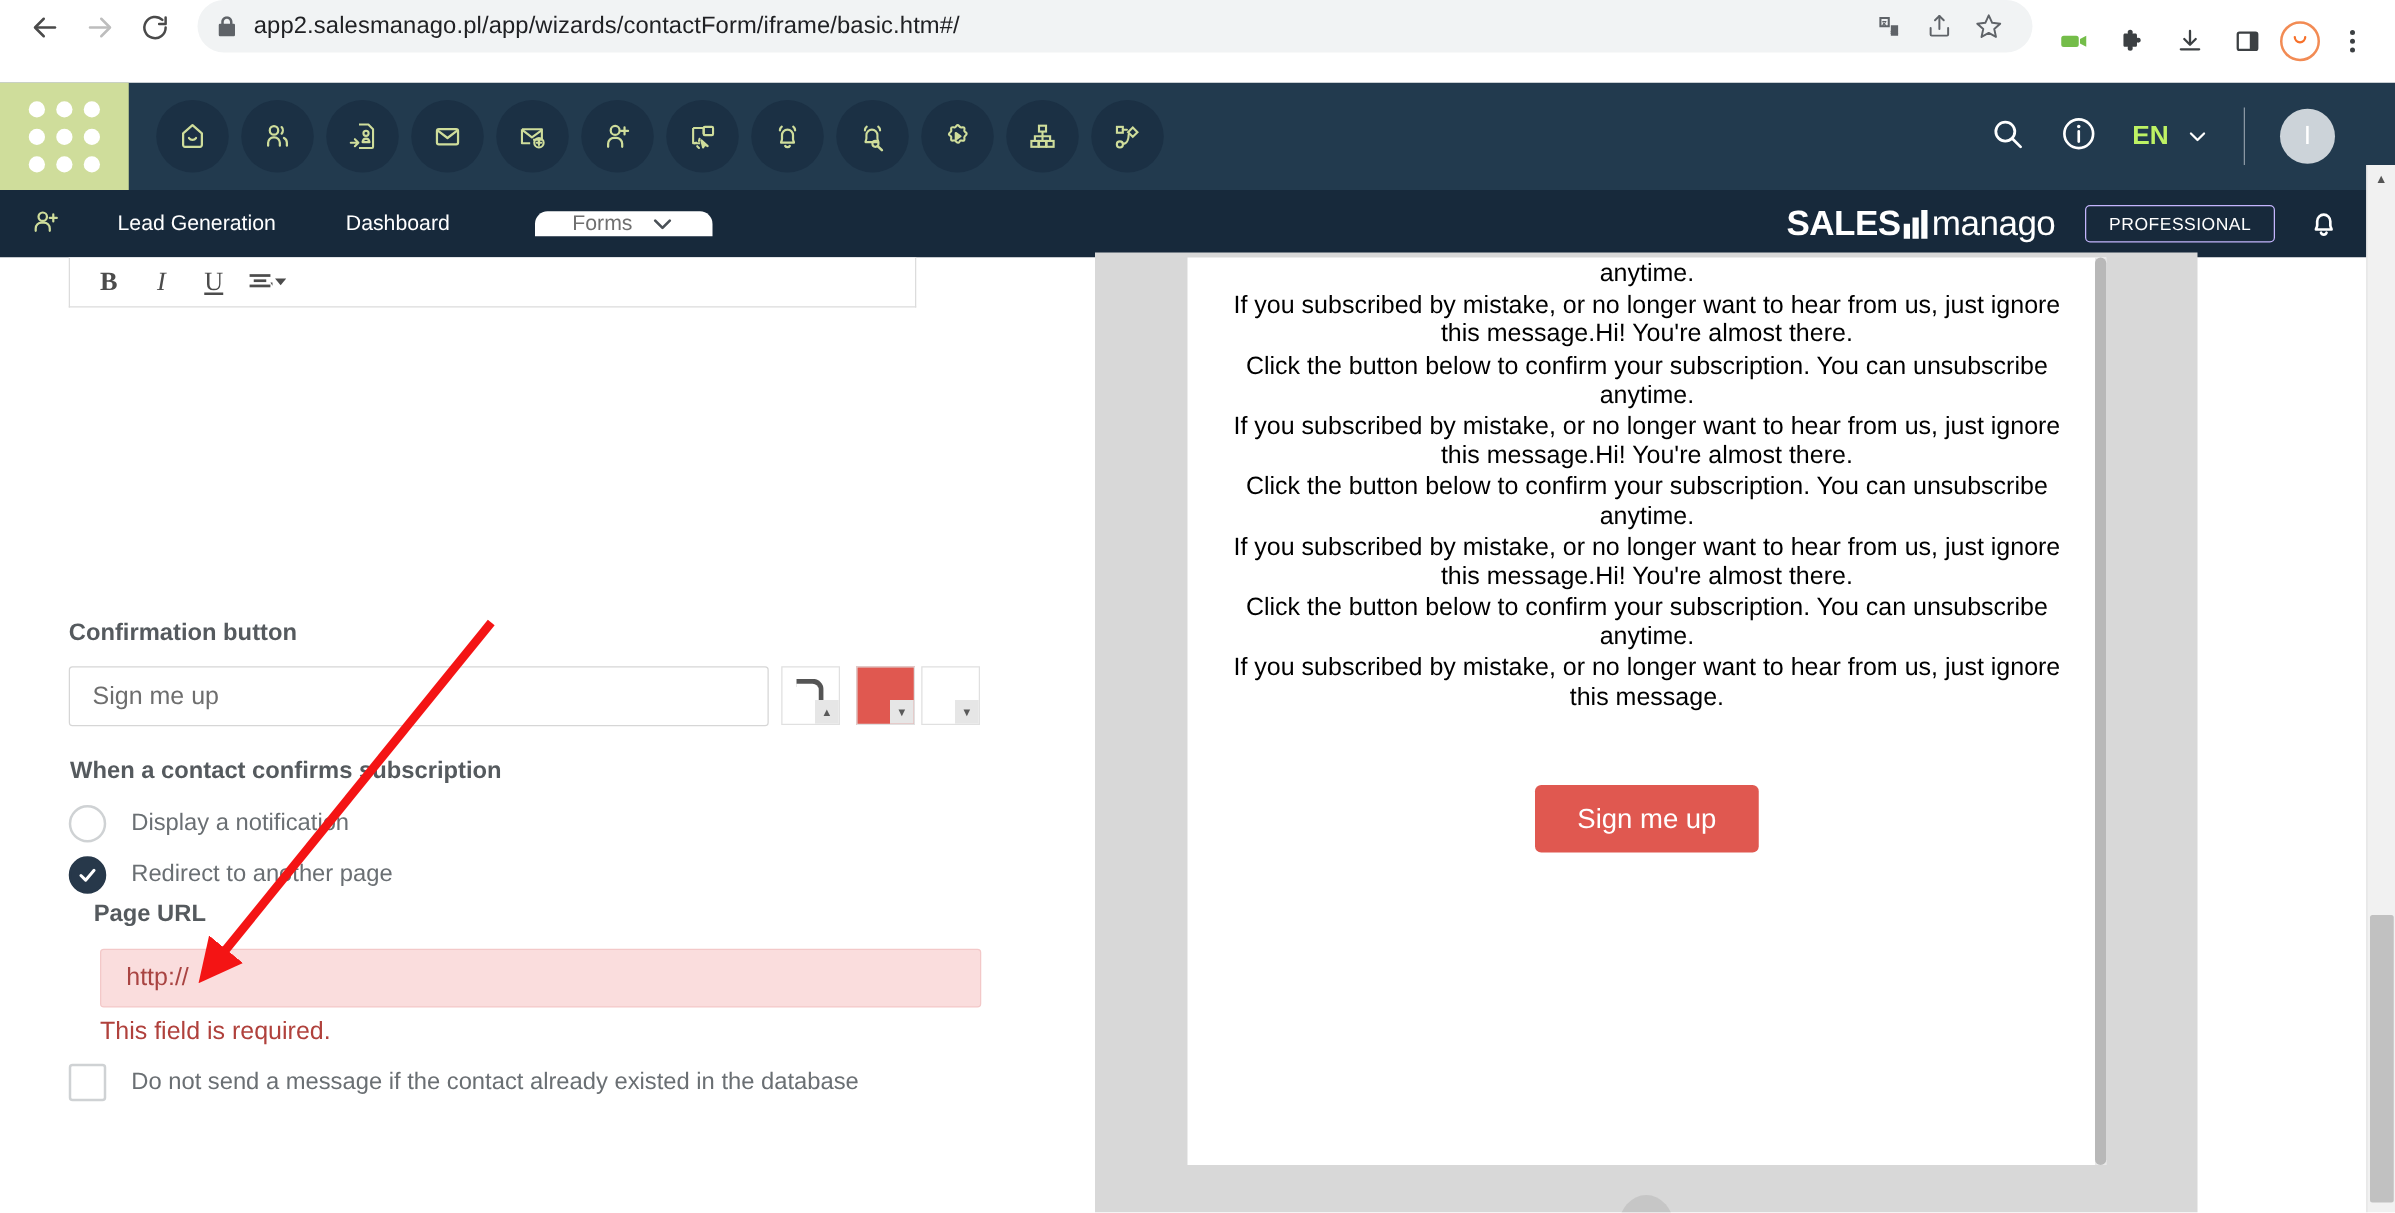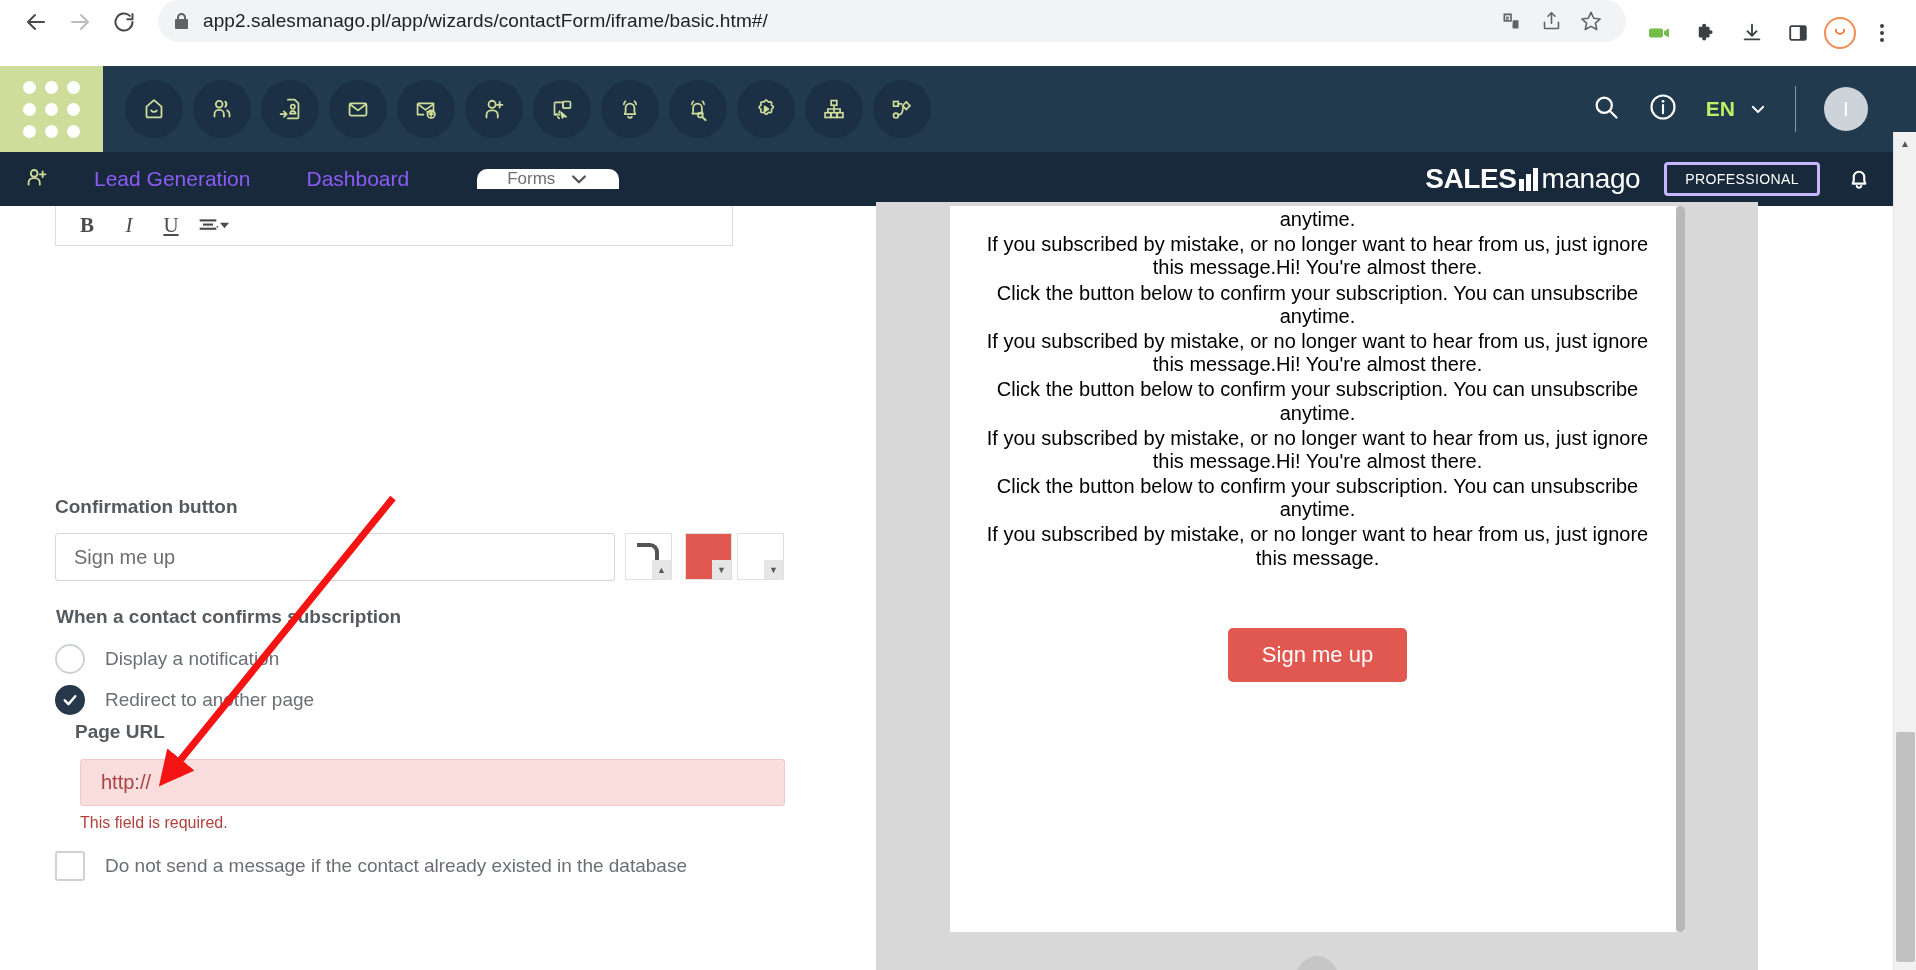--- a/index.html
+++ b/index.html
@@ -98,39 +98,39 @@
   }
 
   
   #sub-bar {
     height: 54px; background: #17293b;
     display: flex; align-items: stretch; position: relative;
   }
   #sub-left { display: flex; align-items: center; padding-left: 22px; gap: 0; }
   #lead-gen-icon { color: #cfdd9b; display: flex; align-items: center; margin-right: 14px; }
   .sub-item {
-    color: #8b5cf6; font-size: 21px;
+    color: #ffffff; font-size: 17px;
     display: flex; align-items: center;
     padding: 4px 28px; height: 54px;
     white-space: nowrap;
   }
   #tab-forms {
     background: #ffffff; color: #6f6f6f;
     border-radius: 10px 10px 0 0;
     display: flex; align-items: center; gap: 14px;
     padding: 0 30px; margin-left: 40px;
     font-size: 17px;
   }
   #sub-right { margin-left: auto; display: flex; align-items: center; gap: 24px; padding-right: 42px; }
   #brand-logo { display: flex; align-items: center; color: #ffffff; font-size: 28px; font-weight: bold; letter-spacing: -.4px; }
   #brand-logo .manago { font-weight: normal; }
   #brand-bars { display: inline-flex; align-items: flex-end; gap: 2px; margin: 0 3px; height: 24px; }
   #brand-bars i { display:block; width:5px; background:#fff; }
   #plan-badge {
-    border: 3px solid #c4b5fd; color: #ffffff;
+    border: 1px solid #c4b5fd; color: #ffffff;
     border-radius: 4px; padding: 6px 18px;
     font-size: 14px; letter-spacing: .4px;
   }
 
   
   #content { position: relative; height: 764px; background: #ffffff; }
 
   
   #editor-panel { position: absolute; left: 0; top: 0; width: 830px; height: 764px; padding: 0; }
   #rte-toolbar {
@@ -191,21 +191,21 @@
 
   #page-url-label { position: absolute; left: 75px; top: 515px; }
   #page-url-input {
     position: absolute; left: 80px; top: 553px; width: 705px; height: 47px;
     background: #fadddd; border: 1px solid #f3c8c8; border-radius: 3px;
     font-size: 20px; color: #a94442; padding: 0 20px;
     font-family: "Liberation Sans", sans-serif;
   }
   #page-url-error {
     position: absolute; left: 80px; top: 608px;
-    font-size: 16px; color: #b0413c;
+    font-size: 20px; color: #b0413c;
   }
   #checkbox-row { position: absolute; left: 55px; top: 645px; display: flex; align-items: center; gap: 20px; }
   #cb-box { width: 30px; height: 30px; border: 2px solid #cfd2d4; background: #fff; border-radius: 3px; flex: none; }
   #cb-label { font-size: 19px; color: #6a6f73; }
 
   
   #annotation-arrow { position: absolute; left: 0; top: 0; width: 830px; height: 764px; pointer-events: none; }
 
   
   #device-mock {

